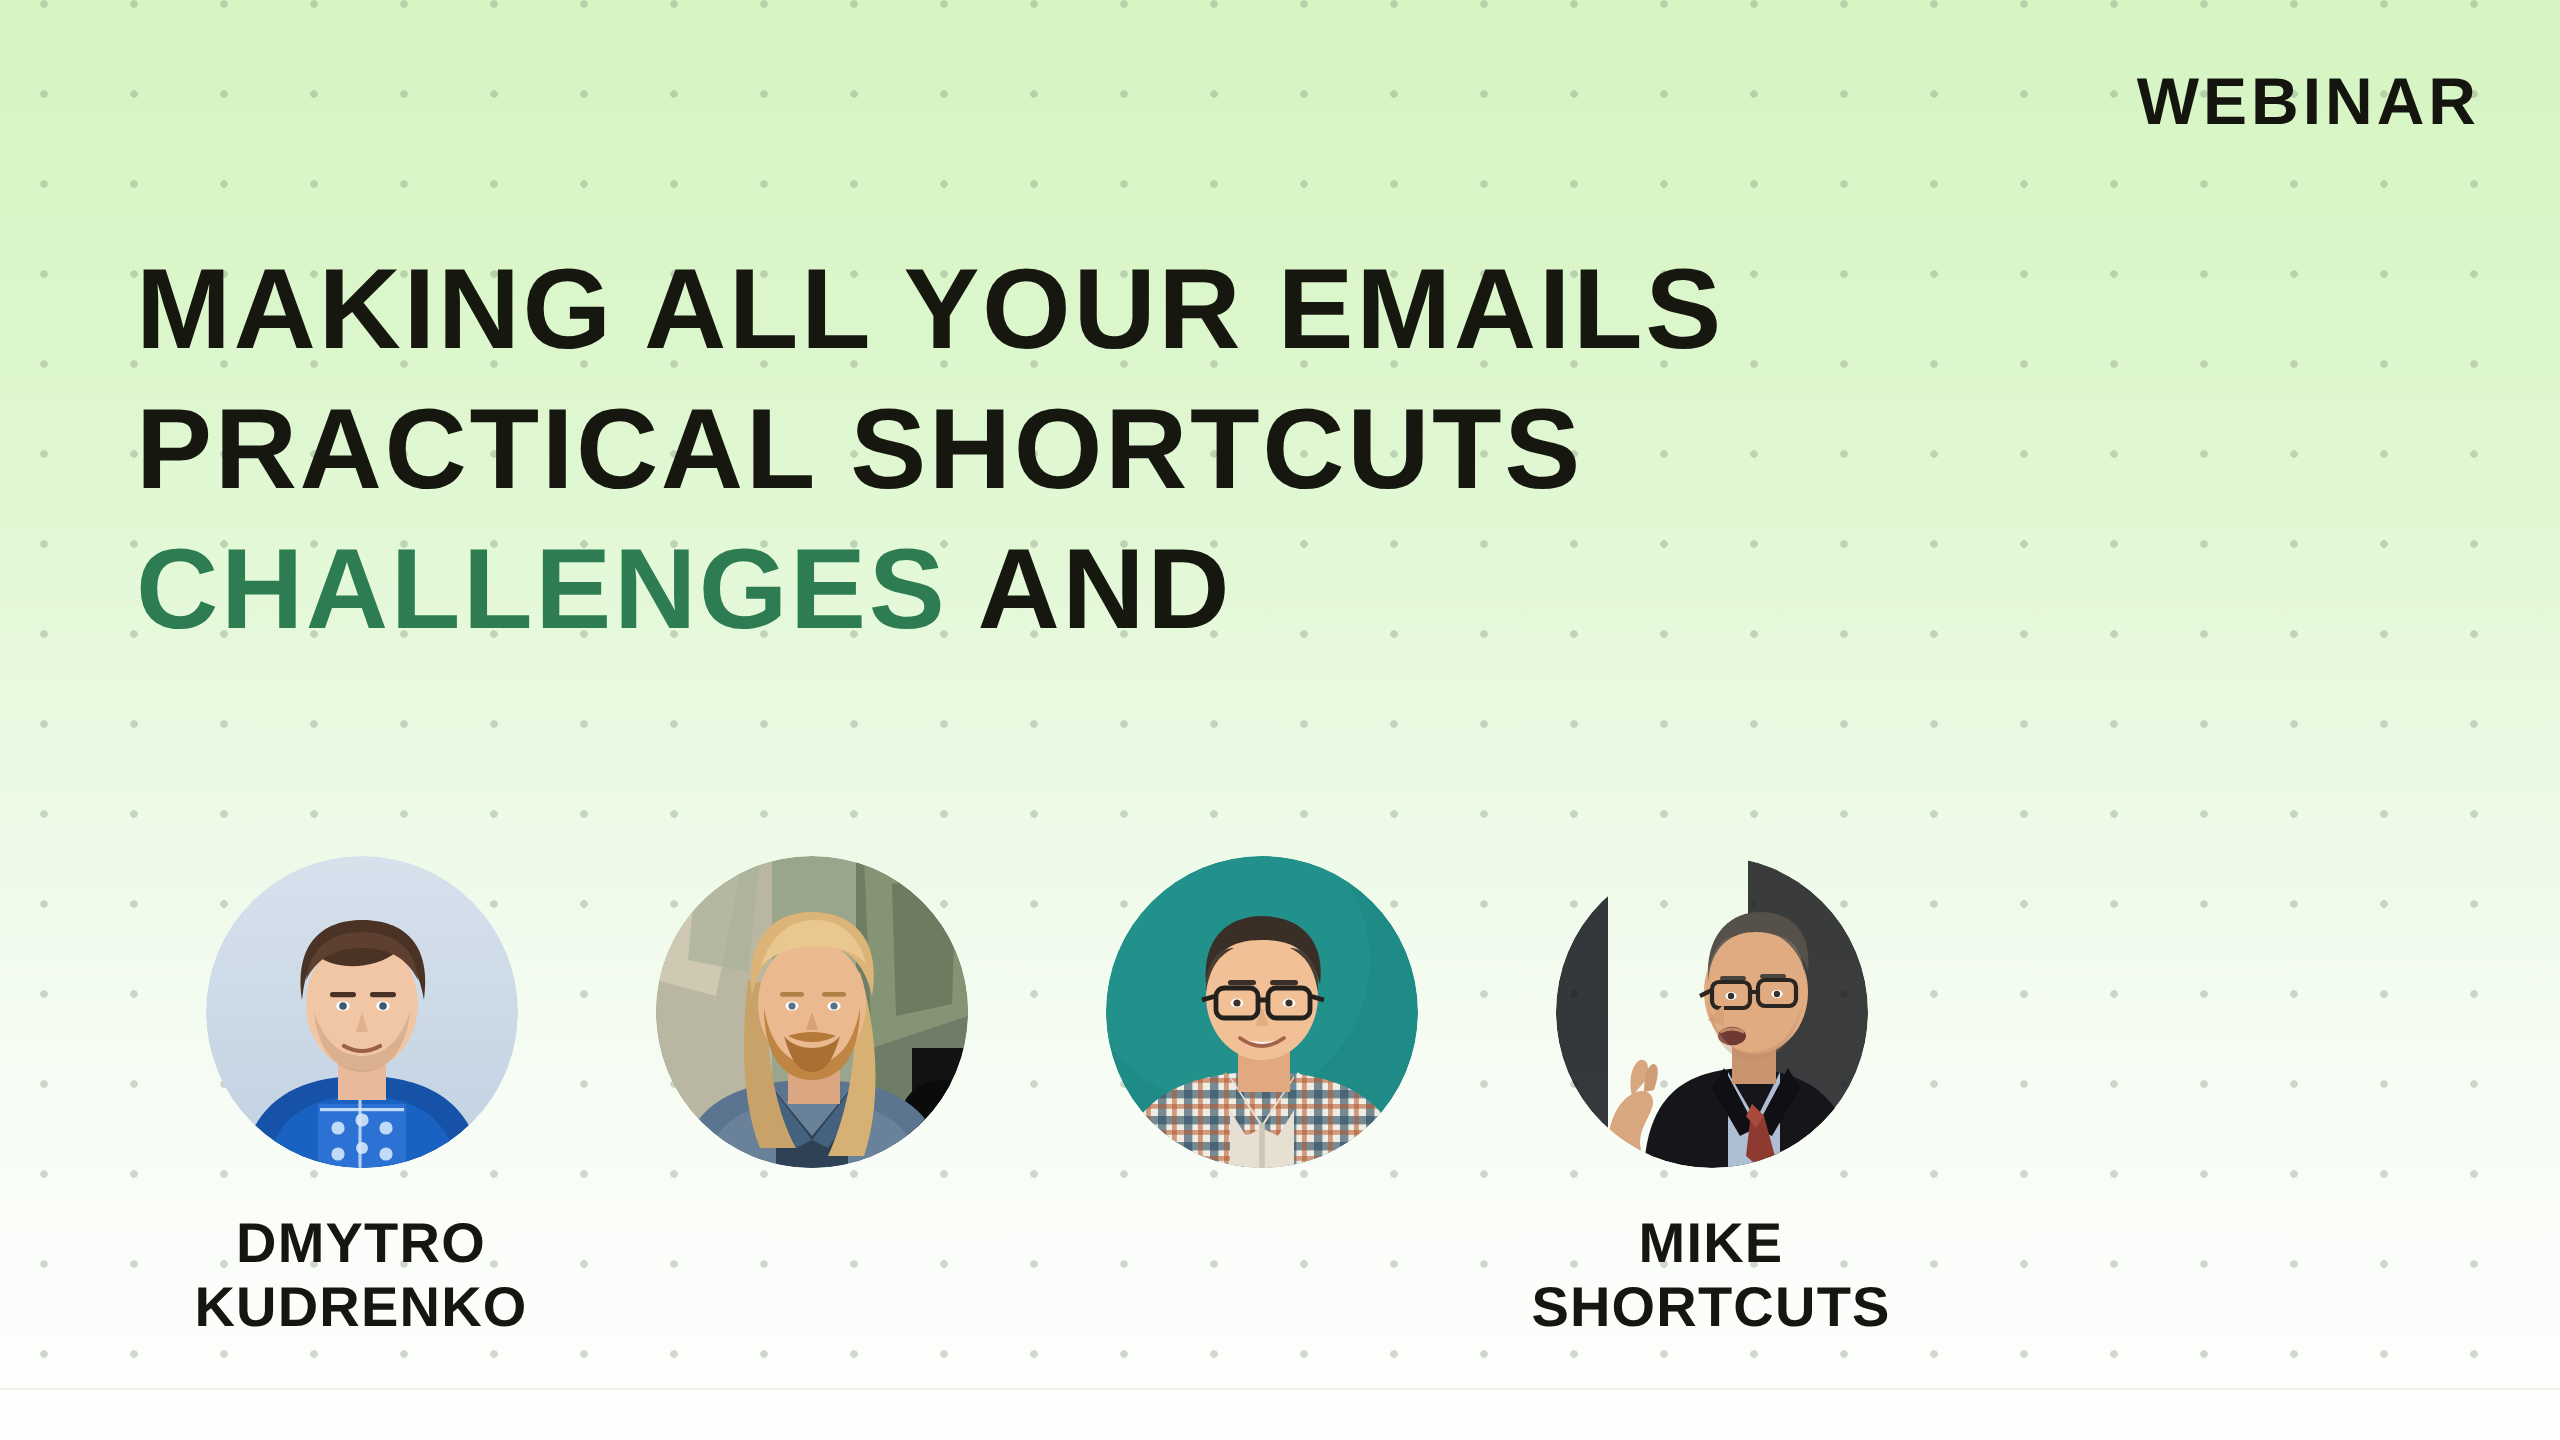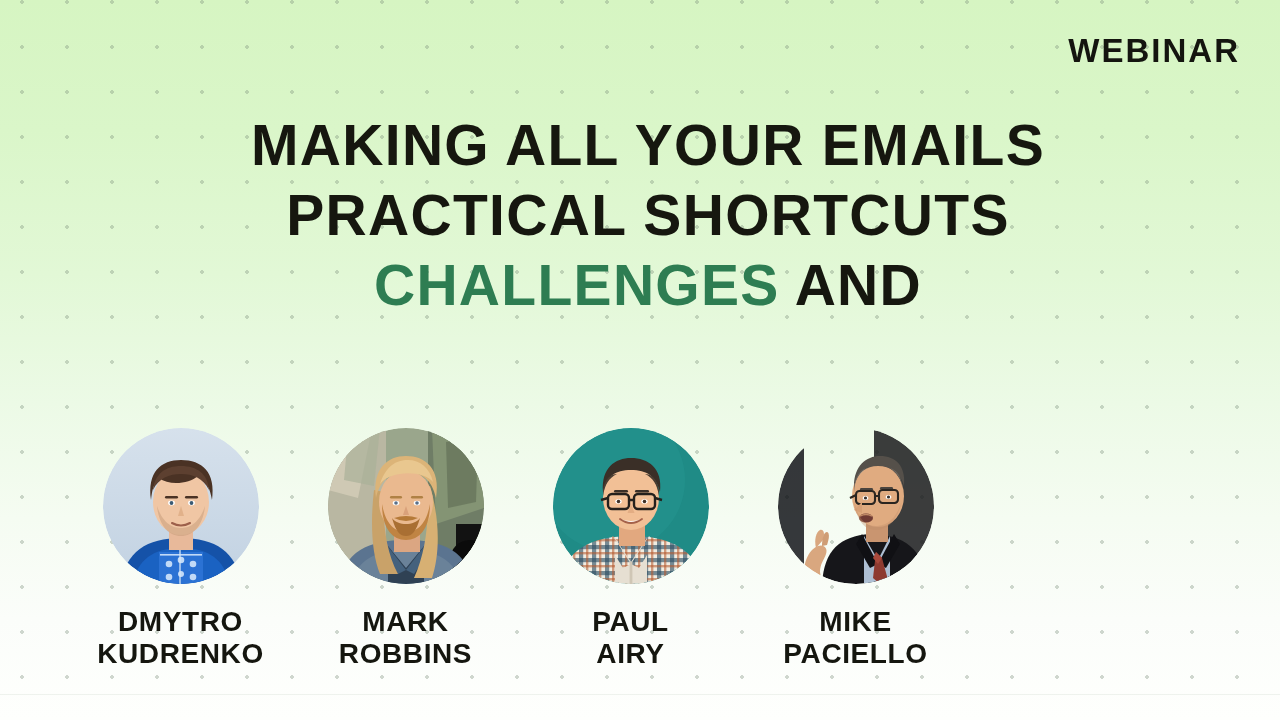--- a/index.html
+++ b/index.html
@@ -54,23 +54,22 @@
     font-weight:600;
     letter-spacing:2.0px;
     color:#14150f;
     line-height:1;
     white-space:nowrap;
   }
 
   
   #headline {
     position:absolute;
-    left:68px; top:110px;
+    left:68px; top:120px;
     width:1160px;
-    text-align:center;
   }
   .hl-line {
     font-size:57px;
     font-weight:600;
     letter-spacing:1.3px;
     line-height:70px;
     color:#16170f;
     white-space:nowrap;
   }
   .accent { color:#2e7d52; }
@@ -229,22 +228,20 @@
             <rect x="83" y="68" width="12" height="2.4" rx="1.2" fill="#b08145"></rect>
 
             <ellipse cx="68" cy="75" rx="3.3" ry="2.3" fill="#fff"></ellipse>
             <ellipse cx="89" cy="75" rx="3.3" ry="2.3" fill="#fff"></ellipse>
             <circle cx="68" cy="75" r="1.8" fill="#59708a"></circle>
             <circle cx="89" cy="75" r="1.8" fill="#59708a"></circle>
             <path d="M78 78 L75 87 L81 87 Z" fill="#d19770" opacity="0.7"></path>
           </g>
         </svg>
       </div>
-      <div class="speaker-name">MARK
-ROBBINS</div>
     </div>
 
     <div class="speaker">
       <div class="avatar">
         <svg viewBox="0 0 156 156" xmlns="http://www.w3.org/2000/svg" role="img" aria-label="portrait">
           <defs>
             <clipPath id="c3">
                 <circle cx="78" cy="78" r="78"></circle>
               </clipPath>
             <pattern id="check" width="13" height="13" patternUnits="userSpaceOnUse">
@@ -289,22 +286,20 @@
             <circle cx="65.5" cy="73.5" r="1.8" fill="#3f3127"></circle>
             <circle cx="91.5" cy="73.5" r="1.8" fill="#3f3127"></circle>
 
             <path d="M78 76 L74.5 85 L81.5 85 Z" fill="#dda57b" opacity="0.72"></path>
 
             <path d="M67 91 Q78 99 89 91 Q78 95 67 91 Z" fill="#fff" opacity="0.9"></path>
             <path d="M67 91 Q78 99 89 91" stroke="#a5624a" stroke-width="1.9" fill="none" stroke-linecap="round"></path>
           </g>
         </svg>
       </div>
-      <div class="speaker-name">PAUL
-AIRY</div>
     </div>
 
     <div class="speaker">
       <div class="avatar">
         <svg viewBox="0 0 156 156" xmlns="http://www.w3.org/2000/svg" role="img" aria-label="portrait">
           <defs>
             <clipPath id="c4">
                 <circle cx="78" cy="78" r="78"></circle>
               </clipPath>
             <radialGradient id="stage" cx="0.3" cy="0.35" r="0.8">
@@ -355,17 +350,17 @@
             <path d="M84 74 L76 82 L84 85 Z" fill="#d7a076"></path>
 
             <ellipse cx="88" cy="90" rx="7" ry="4.6" fill="#6f3a33"></ellipse>
             <path d="M82 88 Q88 85 94 88" stroke="#c08a66" stroke-width="1.6" fill="none"></path>
 
             <path d="M76 72 C78 92 86 102 98 102 C110 102 120 92 124 72 C118 94 106 98 98 98 C88 98 80 92 76 72 Z" fill="#c08d68" opacity="0.38"></path>
           </g>
         </svg>
       </div>
       <div class="speaker-name">MIKE
-PACIELLO</div>
+SHORTCUTS</div>
     </div>
 
   </div>
 </div>
 
 </body></html>

